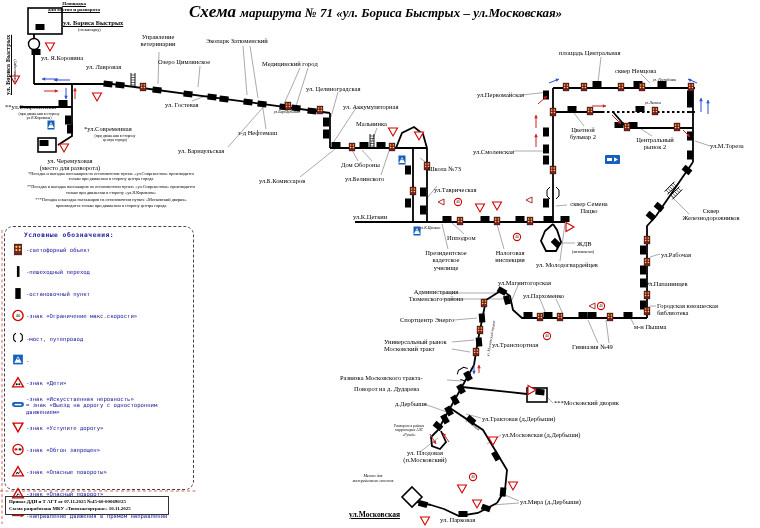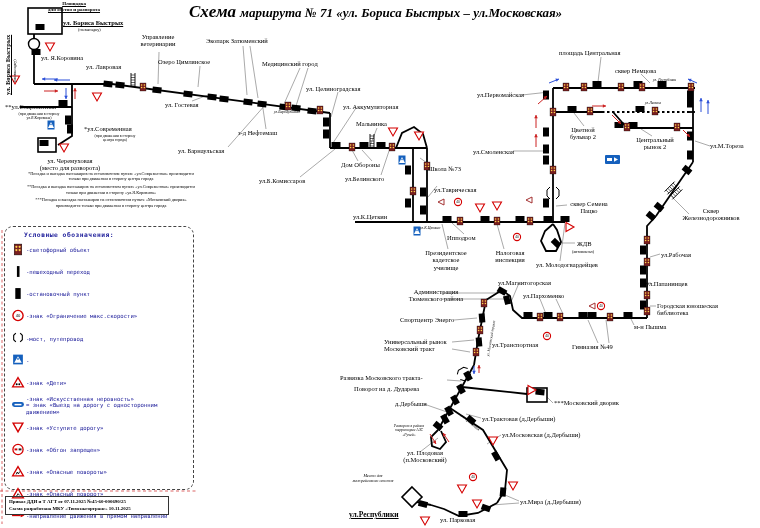--- a/index.html
+++ b/index.html
@@ -631,21 +631,21 @@
       <div class="lbl " style="left: 554px; top: 399px;">***Московский дворик</div>
       <div class="lbl " style="left: 482px; top: 415px;">ул.Трактовая (д.Дербыши)</div>
       <div class="lbl " style="left: 502px; top: 431px;">ул.Московская (д.Дербыши)</div>
       <div class="lbl c i t35" style="left: 382px; top: 424px; width: 54px;">Разворот в районе
 территории АЗС
 «Ручей»</div>
       <div class="lbl c" style="left: 390px; top: 449px; width: 70px;">ул. Плодовая
 (п.Московский)</div>
       <div class="lbl " style="left: 520px; top: 498px;">ул.Мира (д.Дербыши)</div>
       <div class="lbl " style="left: 440px; top: 516px;">ул. Парковая</div>
-      <div class="lbl b u t7" style="left: 349px; top: 511px;">ул.Республики</div>
+      <div class="lbl b u t7" style="left: 349px; top: 511px;">ул.Московская</div>
       <div class="lbl c i t4" style="left: 330px; top: 474px; width: 86px;">Место для
 межрейсового отстоя</div>
       <div class="lbl i t35" style="left: 486px; top: 356px; transform: rotate(-80deg);">ул. Московский тракт</div>
       <div class="lbl i t35" style="left: 463px; top: 414px; transform: rotate(40deg);">ул. Трактовая</div>
       <div class="lbl " style="left: 5px; top: 103px;">**ул.Современная</div>
       <div class="lbl c t35" style="left: 8px; top: 112px; width: 62px;">(при движении в сторону
 ул.Я.Коровина)</div>
       <div class="lbl " style="left: 84px; top: 125px;">*ул.Современная</div>
       <div class="lbl c t35" style="left: 86px; top: 134px; width: 58px;">(при движении в сторону
 центра города)</div>

